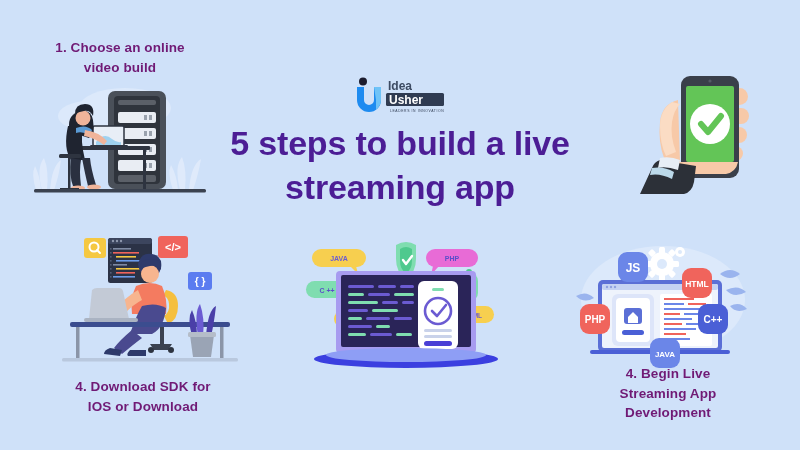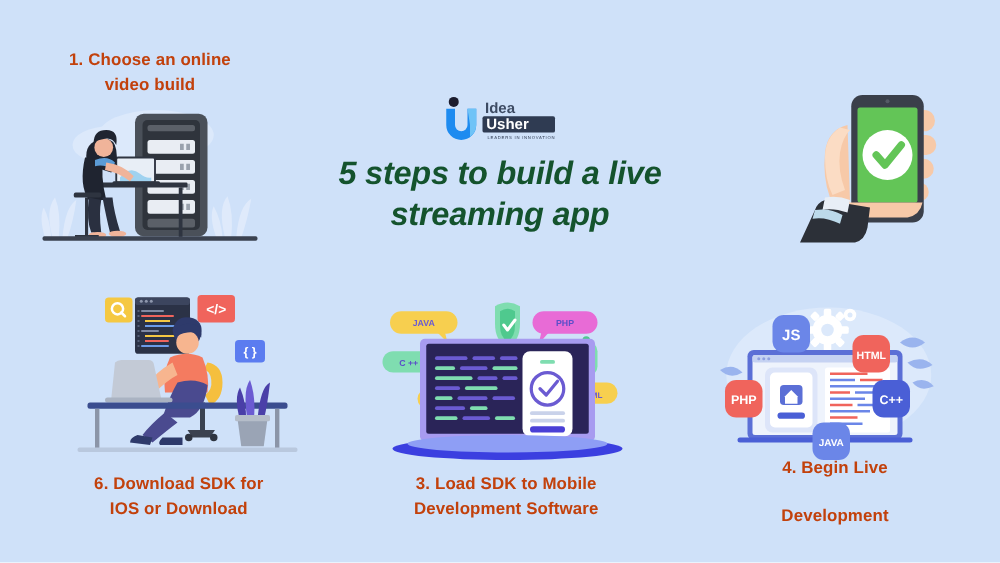--- a/index.html
+++ b/index.html
@@ -13,44 +13,43 @@
     height: 450px;
     background: #cfe1f9;
     overflow: hidden;
     font-family: "Liberation Sans", sans-serif;
   }
 
   
   .step-label {
     position: absolute;
     text-align: center;
-    color: #c2410c;
+    color: #701a75;
     font-weight: bold;
     font-size: 13.5px;
     line-height: 1.45;
     letter-spacing: 0.1px;
   }
   #label-1 { left: 20px;  top: 38px;  width: 200px; }
   #label-5 { left: 595px; top: 38px;  width: 195px; }
   #label-2 { left: 18px;  top: 377px; width: 250px; }
   #label-3 { left: 275px; top: 377px; width: 260px; }
   #label-4 { left: 568px; top: 364px; width: 200px; }
 
   #title {
     position: absolute;
     left: 215px;
     top: 122px;
     width: 370px;
     text-align: center;
-    color: #14532d;
+    color: #4c1d95;
     font-weight: bold;
-    font-size: 26px;
+    font-size: 34px;
     line-height: 1.28;
     letter-spacing: -0.2px;
-    font-style: italic;
   }
 
   
   #logo {
     position: absolute;
     left: 352px;
     top: 76px;
     width: 96px;
     height: 38px;
   }
@@ -68,32 +67,28 @@
 
 <div id="canvas" style="background: rgb(207, 225, 249);">
 
   <div class="step-label" id="label-1">
     <span>1. Choose an online</span><br>
     <span>video build</span>
   </div>
 
 
   <div class="step-label" id="label-2">
-    <span>6. Download SDK for</span><br>
+    <span>4. Download SDK for</span><br>
     <span>IOS or Download</span>
   </div>
 
-  <div class="step-label" id="label-3">
-    <span>3. Load SDK to Mobile</span><br>
-    <span>Development Software</span>
-  </div>
 
   <div class="step-label" id="label-4">
     <span>4. Begin Live</span><br>
-    <br>
+    <span>Streaming App</span><br>
     <span>Development</span>
   </div>
 
   <svg id="logo" viewBox="0 0 96 38">
     <circle cx="11" cy="5.5" r="4" fill="#1c1c2e"></circle>
     <path d="M5 11 L5 24 A12 12 0 0 0 29 24 L29 11 L22 11 L22 24 A5 5 0 0 1 12 24 L12 11 Z" fill="#1e8bf0"></path>
     <path d="M22 11 L29 11 L29 24 A12 12 0 0 1 24 33.5 L24 24 Z" fill="#6fc3f7"></path>
     <text x="36" y="14" font-family="'Liberation Sans', sans-serif" font-size="12" font-weight="bold" fill="#3d4b63">Idea</text>
     <rect x="34" y="17" width="58" height="13" rx="1.5" fill="#2f3b52"></rect>
     <text x="37" y="27.5" font-family="'Liberation Sans', sans-serif" font-size="12" font-weight="bold" fill="#ffffff">Usher</text>

